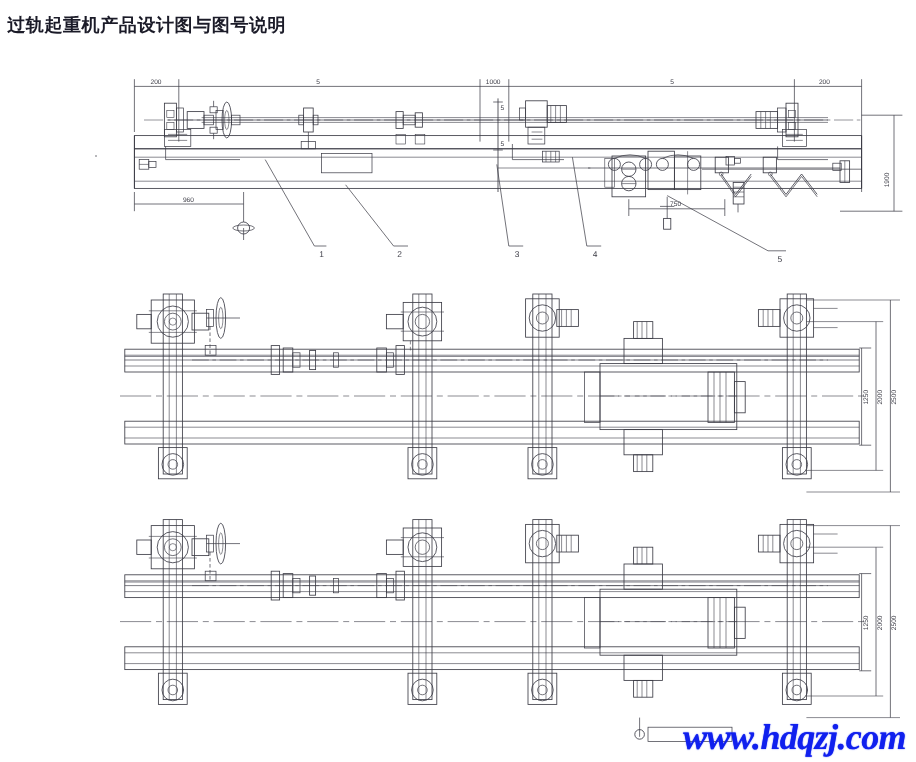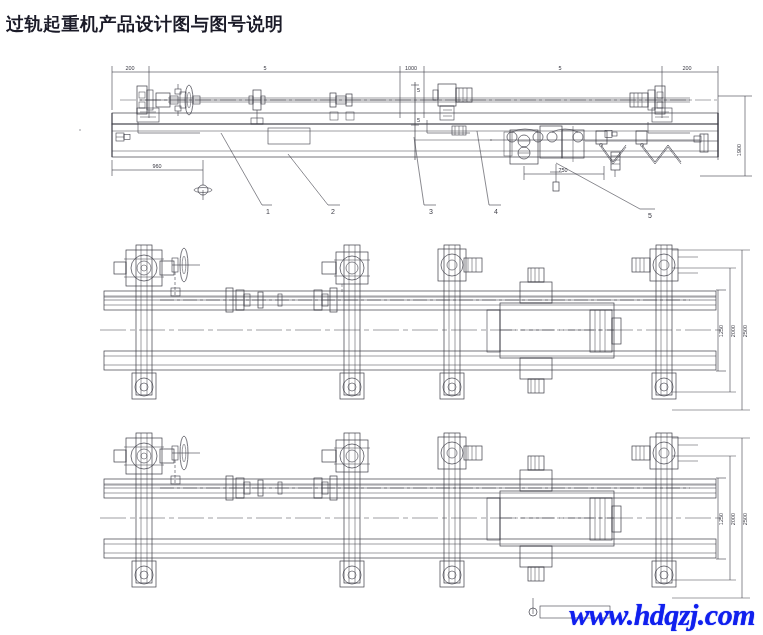--- a/index.html
+++ b/index.html
@@ -3,21 +3,21 @@
 <meta charset="utf-8">
 <style>
   html,body{margin:0;padding:0;background:#ffffff;}
   body{
     width:763px;height:635px;position:relative;overflow:hidden;
     font-family:"Liberation Sans","DejaVu Sans",sans-serif;
     background:#ffffff;
   }
   #page-title{
     position:absolute;left:6px;top:12px;
-    font-size:18px;font-weight:bold;color:#1b1b28;
+    font-size:15px;font-weight:bold;color:#1b1b28;
     letter-spacing:0.5px;white-space:nowrap;
   }
   #drawing-canvas{
     position:absolute;left:0;top:0;width:763px;height:635px;
   }
   #watermark{
     position:absolute;right:8px;top:598px;
     font-size:30px;font-weight:bold;font-style:italic;
     color:#1020ee;letter-spacing:-0.5px;
     font-family:Liberation Serif, serif;

